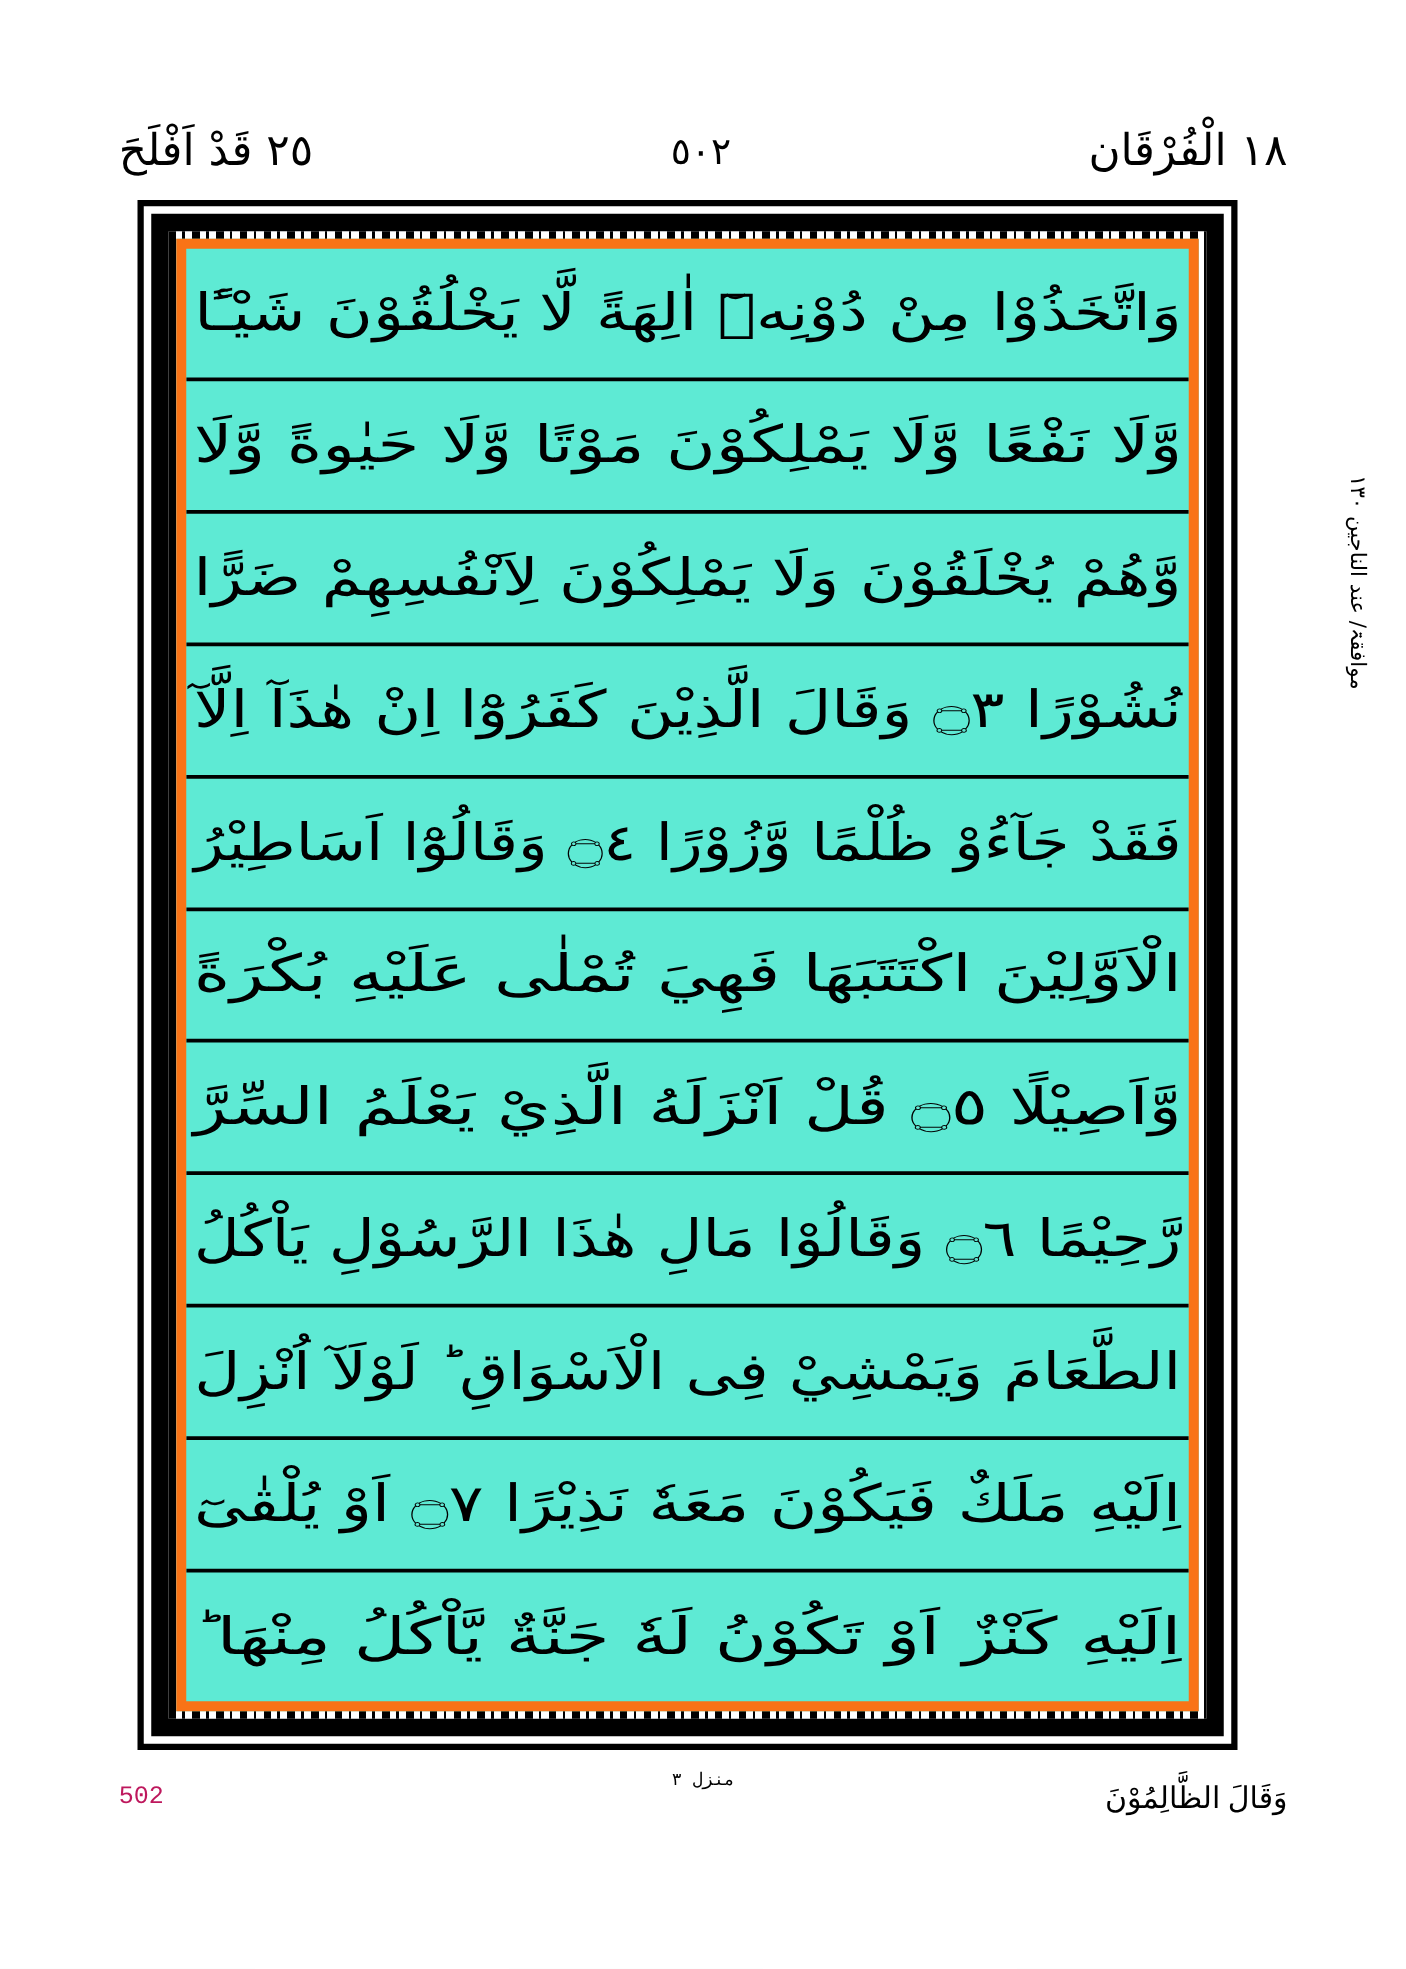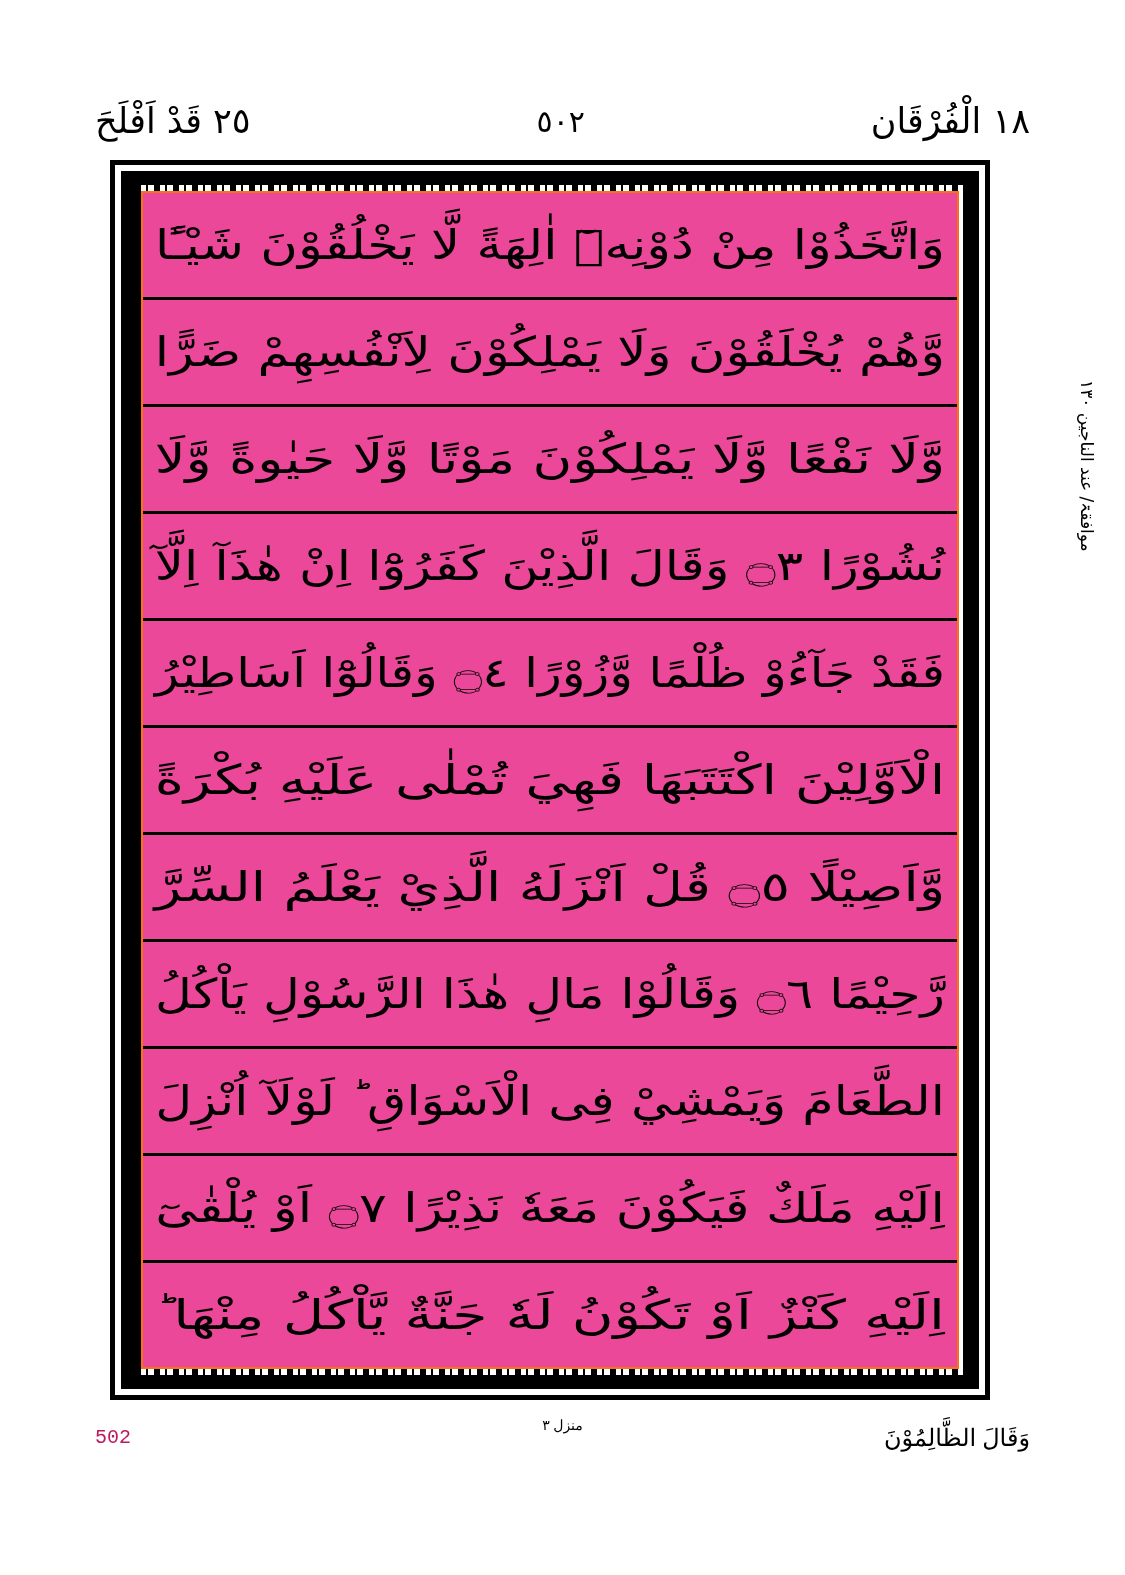--- a/index.html
+++ b/index.html
@@ -75,23 +75,23 @@
   .frame-orn::before {
     content: "";
     position: absolute;
     left: -14px; top: -14px; right: -14px; bottom: -14px;
     border: 14px solid transparent;
     box-sizing: border-box;
   }
   .frame-inner {
     position: absolute;
     left: 26px; top: 26px; right: 26px; bottom: 26px;
-    border: 2px solid #f97316;
-    box-sizing: border-box;
-    background: #ec4899;
+    border: 8px solid #f97316;
+    box-sizing: border-box;
+    background: #5eead4;
     overflow: hidden;
   }
 
   
   .lines {
     position: absolute;
     left: 0; top: 0; right: 0; bottom: 0;
     display: flex;
     flex-direction: column;
   }
@@ -155,21 +155,21 @@
     direction: rtl;
   }
   .footer-center {
     position: absolute;
     left: 50%;
     transform: translateX(-50%);
     top: 8px;
     text-align: center;
     font-size: 19px;
     color: #000;
-    font-family: Liberation Serif, serif;
+    font-family: Liberation Mono, monospace;
     direction: rtl;
     line-height: 1.1;
   }
   .footer-center .small {
     font-size: 14px;
     display: block;
   }
   .footer-left {
     position: absolute;
     left: 0; top: 16px;
@@ -196,24 +196,24 @@
   </div>
 
   <div class="frame-outer">
     <div class="frame-orn"></div>
     <div class="frame-inner">
       <div class="lines">
         <div class="line">
             <div class="arabic" style="transform: scaleX(1.25); transform-origin: center center;">وَاتَّخَذُوْا مِنْ دُوْنِهٖٓ اٰلِهَةً لَّا يَخْلُقُوْنَ شَيْـًٔا</div>
           </div>
         <div class="line">
+            <div class="arabic" style="transform: scaleX(1.32107); transform-origin: center center;">وَّلَا نَفْعًا وَّلَا يَمْلِكُوْنَ مَوْتًا وَّلَا حَيٰوةً وَّلَا</div>
+          </div>
+        <div class="line">
             <div class="arabic" style="transform: scaleX(1.25397); transform-origin: center center;">وَّهُمْ يُخْلَقُوْنَ وَلَا يَمْلِكُوْنَ لِاَنْفُسِهِمْ ضَرًّا</div>
-          </div>
-        <div class="line">
-            <div class="arabic" style="transform: scaleX(1.32107); transform-origin: center center;">وَّلَا نَفْعًا وَّلَا يَمْلِكُوْنَ مَوْتًا وَّلَا حَيٰوةً وَّلَا</div>
           </div>
         <div class="line">
             <div class="arabic" style="transform: scaleX(1.25); transform-origin: center center;">نُشُوْرًا ۝٣ وَقَالَ الَّذِيْنَ كَفَرُوْٓا اِنْ هٰذَآ اِلَّآ</div>
           </div>
         <div class="line">
             <div class="arabic" style="transform: scaleX(1.19879); transform-origin: center center;">فَقَدْ جَآءُوْ ظُلْمًا وَّزُوْرًا ۝٤ وَقَالُوْٓا اَسَاطِيْرُ</div>
           </div>
         <div class="line">
             <div class="arabic" style="transform: scaleX(1.35972); transform-origin: center center;">الْاَوَّلِيْنَ اكْتَتَبَهَا فَهِيَ تُمْلٰى عَلَيْهِ بُكْرَةً</div>
           </div>

